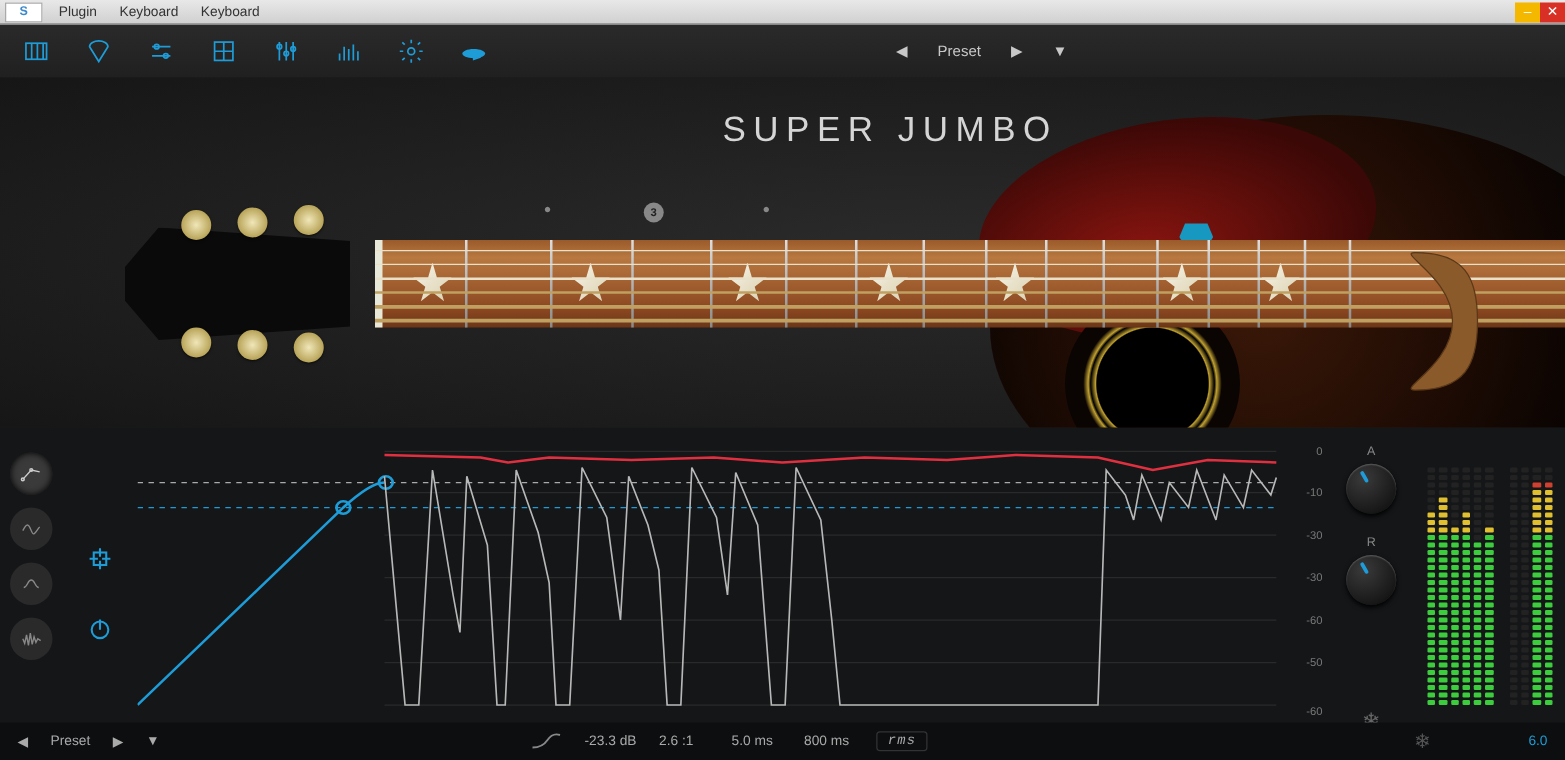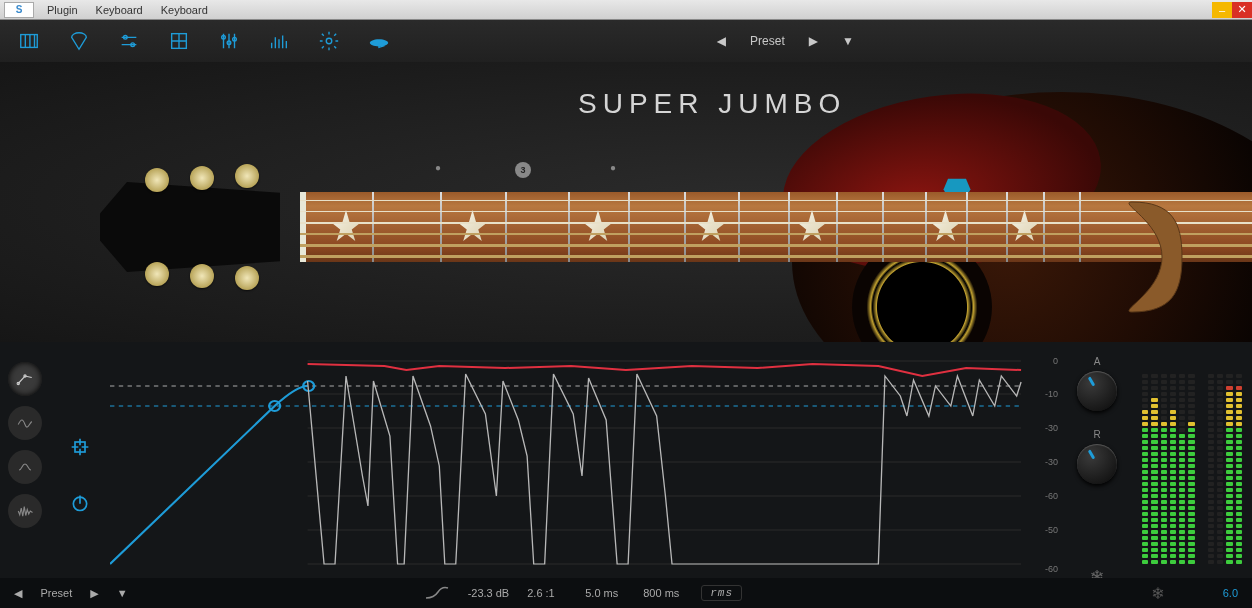--- a/index.html
+++ b/index.html
@@ -629,14 +629,14 @@
   <svg width="26" height="14">
       <path d="M2 12 Q10 12 14 6 T24 2" stroke="#888" fill="none" stroke-width="1.5"></path>
     </svg>
   <span class="param">-23.3 dB</span>
   <span class="param">2.6 :1</span>
   <span class="param">5.0 ms</span>
   <span class="param">800 ms</span>
   <span class="rms">rms</span>
   <div class="flex"></div>
   <span class="snow">❄</span>
-  <span class="val-r" style="margin-left:40px">6.0</span>
+  <span class="val-r" style="margin-left:60px">6.0</span>
 </div>
 
 </body></html>

